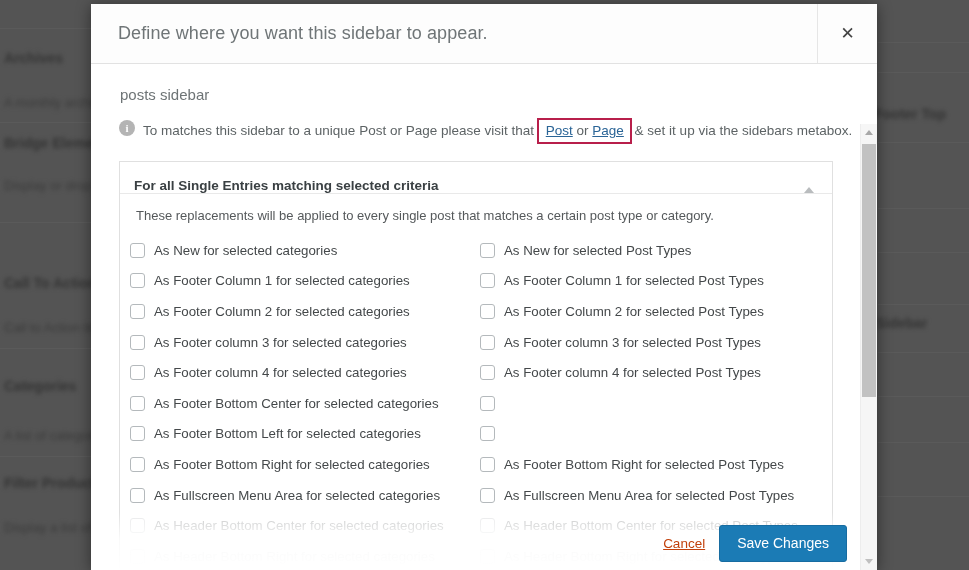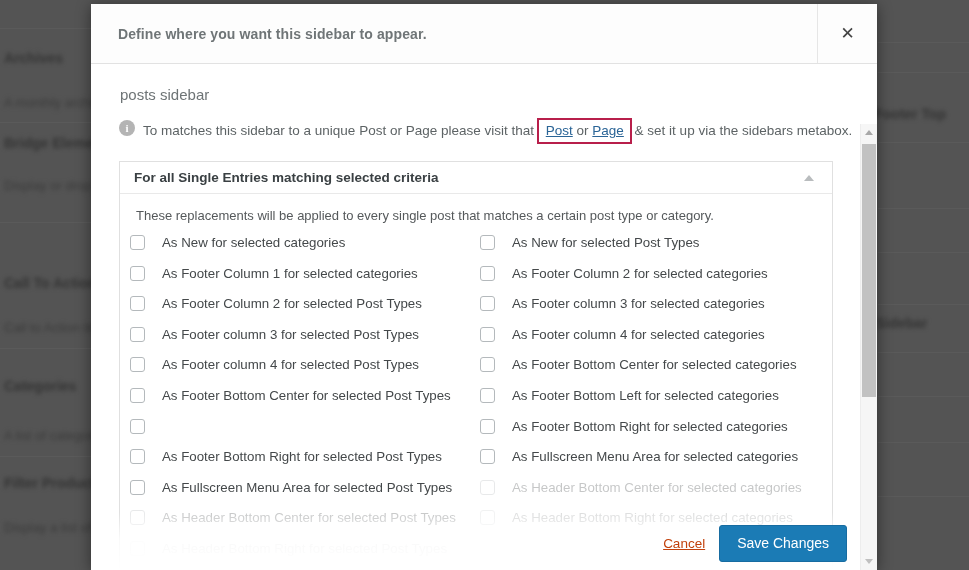--- a/index.html
+++ b/index.html
@@ -56,23 +56,23 @@
   }
   #modal-header {
     height: 60px; min-height: 60px;
     border-bottom: 1px solid #e2e2e2;
     display: flex; align-items: center;
     background: #fdfdfd;
   }
   #modal-title {
     flex: 1;
     padding-left: 27px;
-    font-size: 14px;
+    font-size: 18px;
     color: #6f7577;
-    font-weight: bold;
+    font-weight: normal;
     letter-spacing: .1px;
     white-space: nowrap;
   }
   #close-btn {
     width: 60px; height: 59px;
     border-left: 1px solid #e6e6e6;
     display: flex; align-items: center; justify-content: center;
     font-size: 17px; color: #444;
     cursor: pointer;
     background: #fdfdfd;
@@ -132,21 +132,21 @@
   }
 
   
   #criteria-panel {
     border: 1px solid #e0e0e0;
     background: #fff;
     width: 714px;
   }
   #criteria-head {
     height: 32px;
-    display: flex; align-items: center;
+    display: flex; align-items: flex-end;
     border-bottom: 1px solid #e9e9e9;
     padding: 0 12px 0 14px;
     background: #fff;
     cursor: pointer;
   }
   #criteria-head-label {
     flex: 1;
     font-size: 13.5px;
     font-weight: bold;
     color: #3a4043;
@@ -167,24 +167,24 @@
   }
 
   #checkbox-grid {
     display: grid;
     grid-template-columns: 350px 1fr;
     padding: 0 16px 6px 10px;
     row-gap: 0;
   }
   .cb-row {
     display: flex;
+    align-items: center;
     height: 30.6px;
     white-space: nowrap;
     cursor: pointer;
-    gap: 8px;
   }
   .cb-box {
     width: 15px; height: 15px; min-width: 15px;
     border: 1px solid #b4b9bc;
     border-radius: 3px;
     background: #fff;
     margin-right: 9px;
   }
   .cb-label {
     font-size: 13.3px;
@@ -340,20 +340,24 @@
             <div class="cb-row ">
               <span class="cb-box"></span>
               <span class="cb-label">As New for selected Post Types</span>
             </div>
             <div class="cb-row ">
               <span class="cb-box"></span>
               <span class="cb-label">As Footer Column 1 for selected categories</span>
             </div>
             <div class="cb-row ">
               <span class="cb-box"></span>
+              <span class="cb-label">As Footer Column 1 for selected Post Types</span>
+            </div>
+            <div class="cb-row ">
+              <span class="cb-box"></span>
               <span class="cb-label">As Footer Column 2 for selected categories</span>
             </div>
             <div class="cb-row ">
               <span class="cb-box"></span>
               <span class="cb-label">As Footer Column 2 for selected Post Types</span>
             </div>
             <div class="cb-row ">
               <span class="cb-box"></span>
               <span class="cb-label">As Footer column 3 for selected categories</span>
             </div>
@@ -368,21 +372,20 @@
             <div class="cb-row ">
               <span class="cb-box"></span>
               <span class="cb-label">As Footer column 4 for selected Post Types</span>
             </div>
             <div class="cb-row ">
               <span class="cb-box"></span>
               <span class="cb-label">As Footer Bottom Center for selected categories</span>
             </div>
             <div class="cb-row ">
               <span class="cb-box"></span>
-              <span class="cb-label">As Footer Bottom Center for selected Post Types</span>
             </div>
             <div class="cb-row ">
               <span class="cb-box"></span>
               <span class="cb-label">As Footer Bottom Left for selected categories</span>
             </div>
             <div class="cb-row ">
               <span class="cb-box"></span>
             </div>
             <div class="cb-row ">
               <span class="cb-box"></span>

